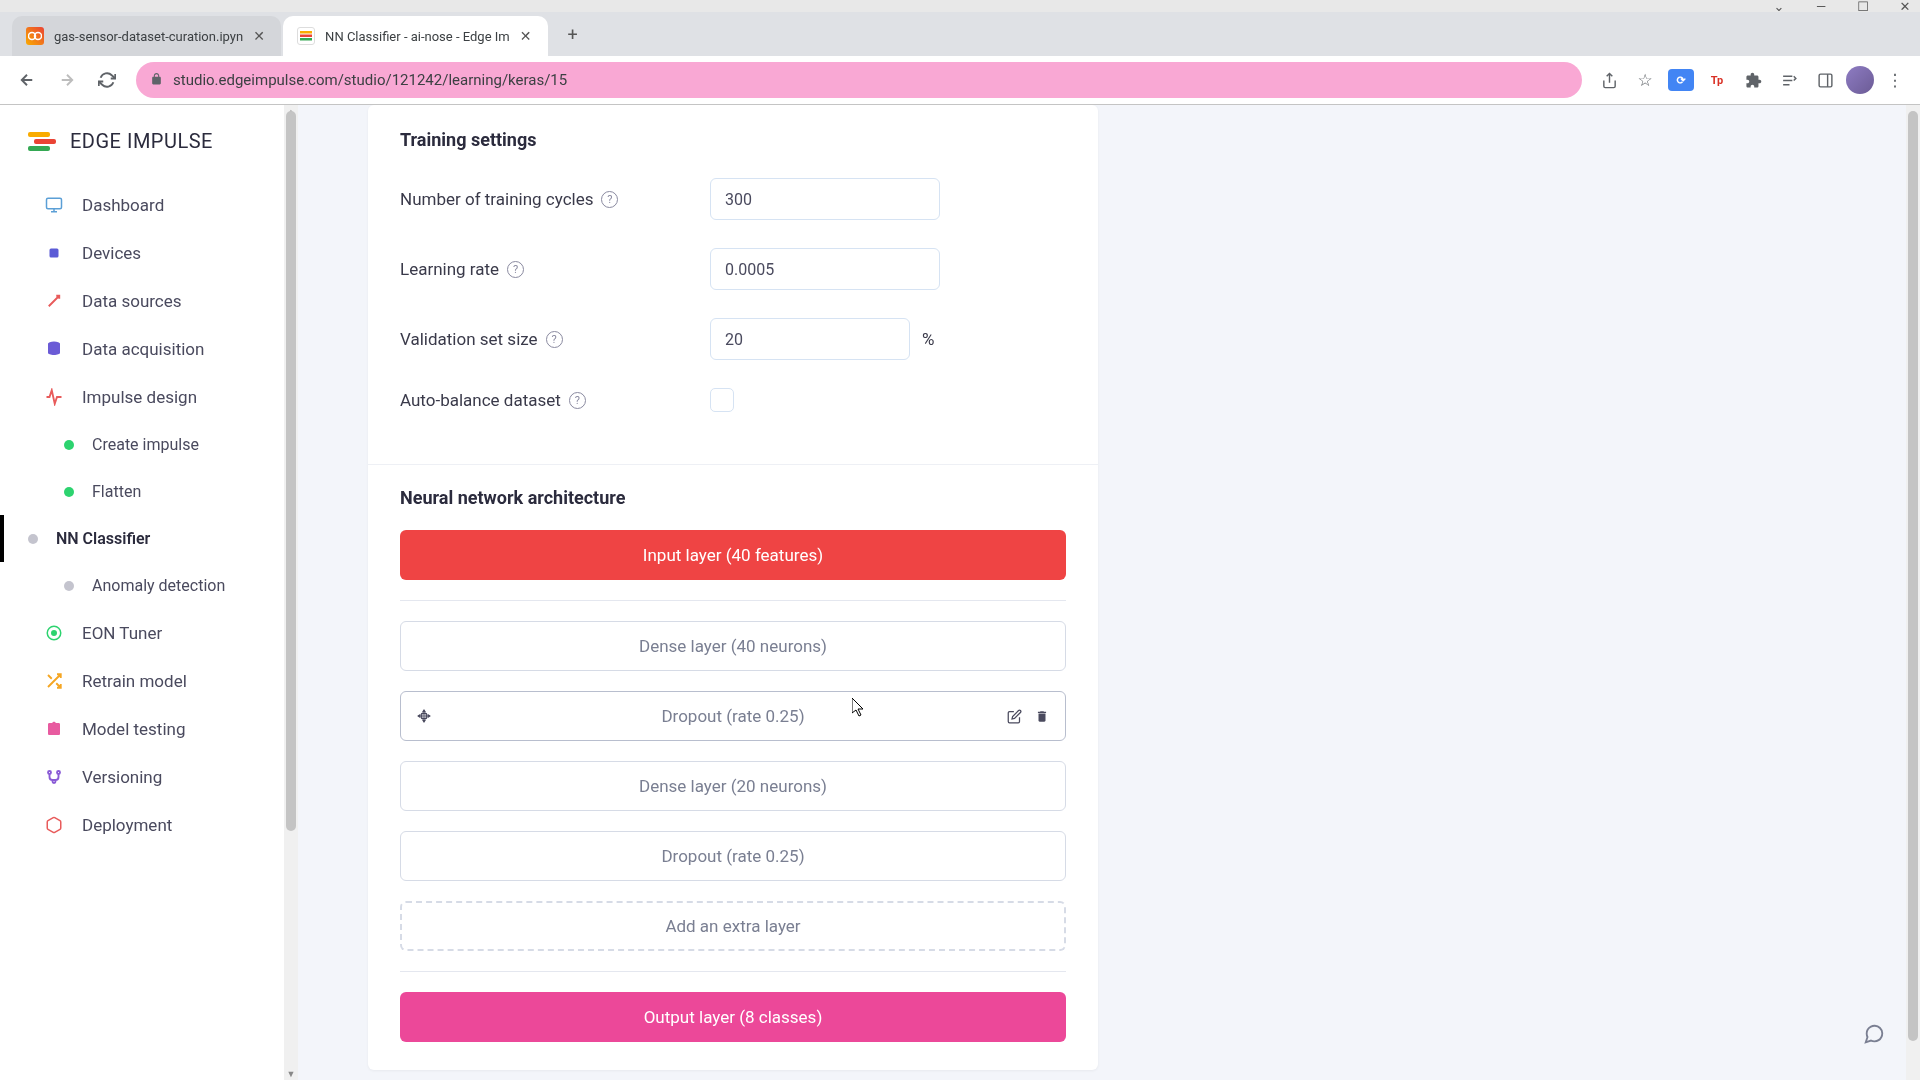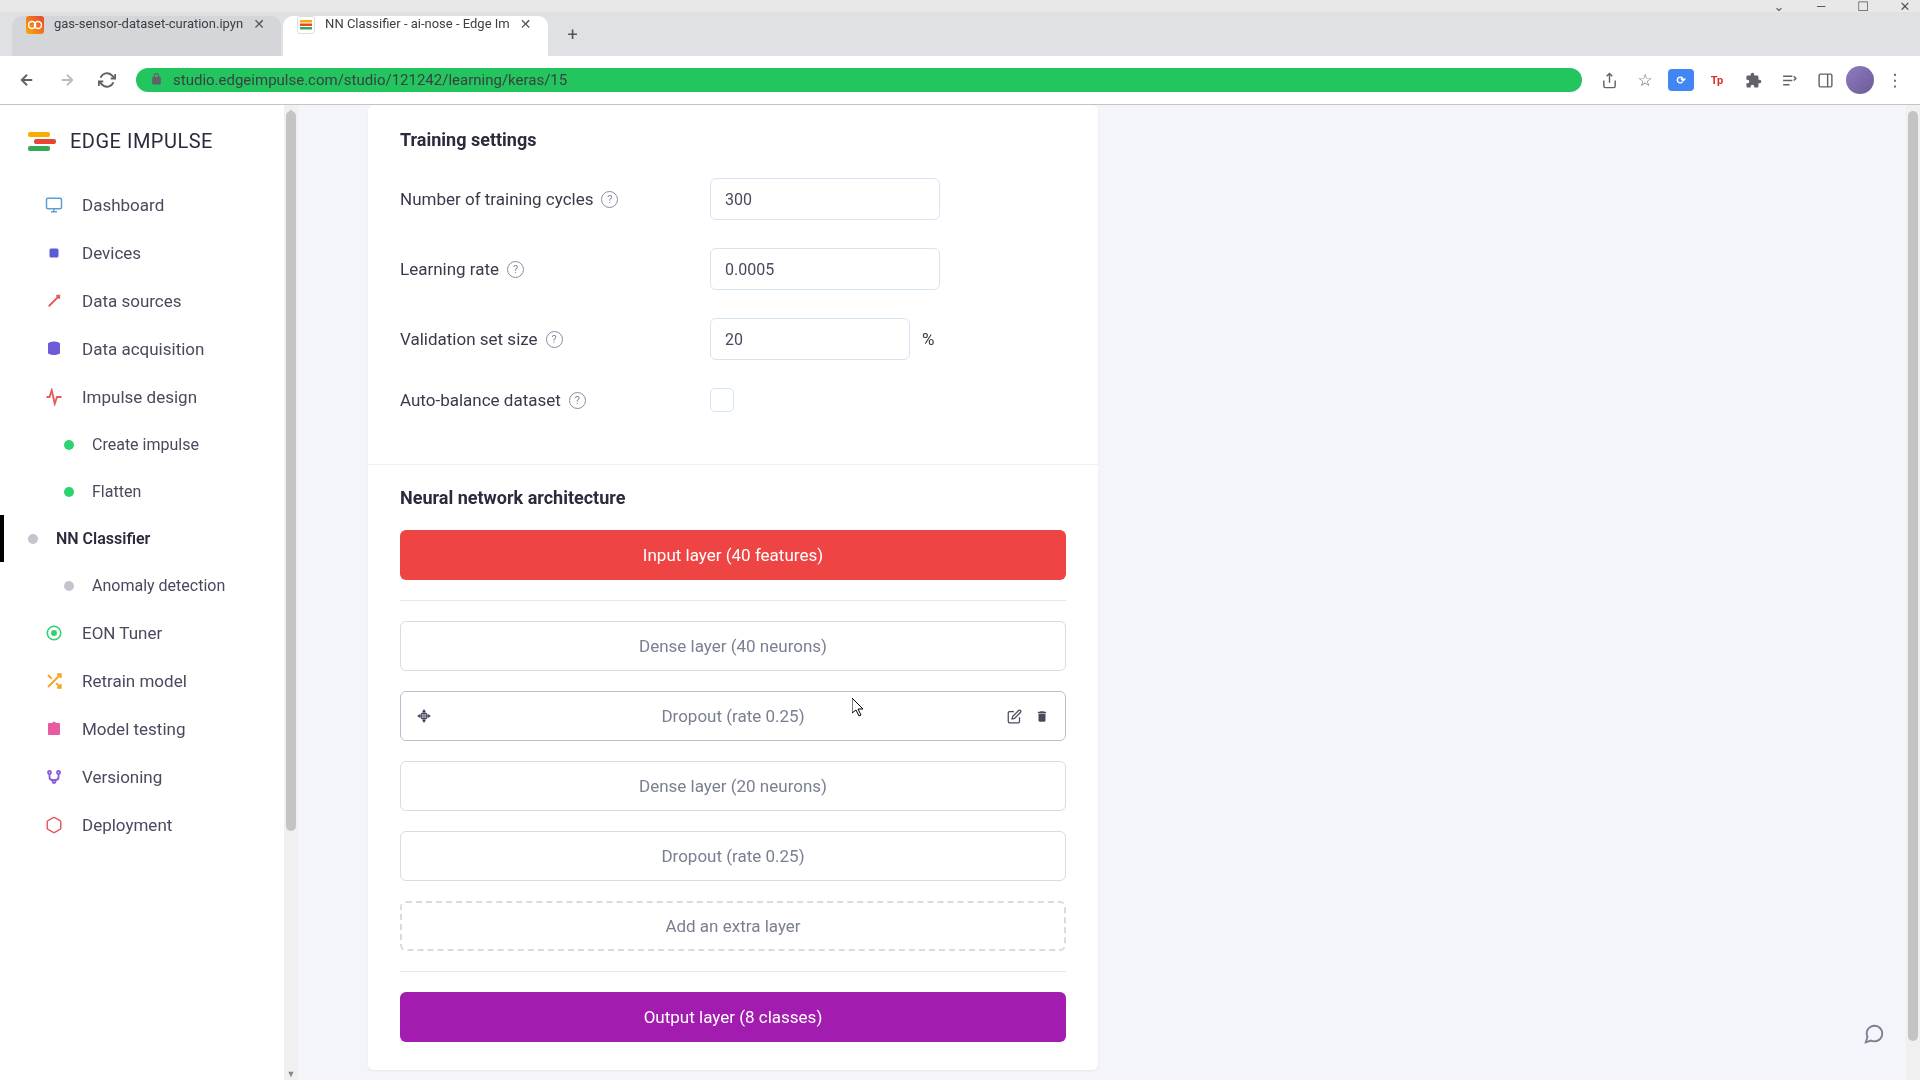--- a/index.html
+++ b/index.html
@@ -3,33 +3,33 @@
 <meta charset="utf-8">
 <style>
 * { margin: 0; padding: 0; box-sizing: border-box; font-family: -apple-system, BlinkMacSystemFont, "Segoe UI", Roboto, sans-serif; }
 body { background: #f5f5f5; width: 1920px; height: 1080px; overflow: hidden; position: relative; }
 
 
 .browser-chrome { background: #dfe1e5; border-bottom: 1px solid #c4c4c4; }
 .window-controls { display: flex; justify-content: flex-end; align-items: center; height: 12px; padding: 0 8px; gap: 28px; background: #e8e8e8; }
 .window-btn { width: 14px; height: 14px; display: flex; align-items: center; justify-content: center; color: #555; font-size: 13px; cursor: pointer; }
 .tab-bar { display: flex; align-items: center; height: 44px; padding-left: 12px; }
-.tab { display: flex; background: #fff; border-radius: 10px 10px 0 0; padding: 0 14px; height: 40px; margin-top: 4px; margin-right: 2px; min-width: 260px; max-width: 280px; position: relative; }
+.tab { display: flex; align-items: center; background: #fff; border-radius: 10px 10px 0 0; padding: 0 14px; height: 40px; margin-top: 4px; margin-right: 2px; min-width: 260px; max-width: 280px; position: relative; }
 .tab.inactive { background: #d4d6da; }
 .tab-favicon { width: 18px; height: 18px; margin-right: 10px; border-radius: 3px; }
 .tab-favicon.co { background: linear-gradient(45deg, #f9ab00, #ea4335); display:flex; align-items:center; justify-content:center; }
 .tab-favicon.ei { background: #fff; border: 1px solid #ddd; display:flex; align-items:center; justify-content:center; }
 .tab-title { font-size: 13px; color: #3c4043; white-space: nowrap; overflow: hidden; text-overflow: ellipsis; flex: 1; }
 .tab-close { width: 16px; height: 16px; display: flex; align-items: center; justify-content: center; color: #555; font-size: 14px; margin-left: 8px; cursor: pointer; }
 .new-tab { width: 34px; height: 34px; display: flex; align-items: center; justify-content: center; font-size: 18px; color: #555; cursor: pointer; margin-left: 6px; }
 
 .address-row { display: flex; align-items: center; height: 48px; background: #fff; padding: 0 10px; gap: 6px; }
 .nav-btn { width: 34px; height: 34px; display: flex; align-items: center; justify-content: center; color: #5f6368; font-size: 18px; cursor: pointer; border-radius: 50%; }
 .nav-btn.disabled { color: #bdbdbd; }
-.address-bar { flex: 1; display: flex; align-items: center; background: #22c55e; border-radius: 20px; height: 24px; padding: 0 14px; margin: 0 6px; }
+.address-bar { flex: 1; display: flex; align-items: center; background: #f9a8d4; border-radius: 20px; height: 36px; padding: 0 14px; margin: 0 6px; }
 .lock-icon { color: #5f6368; font-size: 14px; margin-right: 10px; }
 .url-text { font-size: 15px; color: #3c4043; flex: 1; }
 .addr-icon { width: 30px; height: 30px; display: flex; align-items: center; justify-content: center; color: #5f6368; font-size: 17px; cursor: pointer; }
 .ext-badge { width: 26px; height: 22px; border-radius: 4px; display: flex; align-items: center; justify-content: center; font-size: 11px; font-weight: bold; }
 .ext-badge.blue { background: #4285f4; color: #fff; }
 .ext-badge.red { color: #d93025; }
 .avatar { width: 28px; height: 28px; border-radius: 50%; background: linear-gradient(135deg, #8e7cc3, #6b5b95); }
 
 
 .app { display: flex; height: calc(1080px - 104px); background: #f3f5fa; }
@@ -66,21 +66,21 @@
 .help-icon { width: 17px; height: 17px; border: 1.5px solid #8a8aa0; border-radius: 50%; display: inline-flex; align-items: center; justify-content: center; font-size: 11px; color: #8a8aa0; }
 .form-input { width: 230px; height: 42px; border: 1px solid #d6e3f3; border-radius: 6px; padding: 0 14px; font-size: 16px; color: #4a4a5e; background: #fff; }
 .form-input.narrow { width: 200px; }
 .suffix { margin-left: 12px; font-size: 17px; color: #3a3a4a; }
 .checkbox { width: 24px; height: 24px; border: 1px solid #d6e3f3; border-radius: 5px; background: #fff; }
 
 .arch-section { padding: 22px 32px 28px; }
 .layer-stack { display: flex; flex-direction: column; gap: 20px; margin-top: 22px; }
 .layer { height: 50px; border-radius: 6px; display: flex; align-items: center; justify-content: center; font-size: 17px; position: relative; }
 .layer.input { background: #ef4444; color: #fff; }
-.layer.output { background: #a21caf; color: #fff; text-align: right; }
+.layer.output { background: #ec4899; color: #fff; text-align: right; }
 .layer.dense, .layer.dropout { background: #fff; border: 1px solid #d6dbe6; color: #7a7f92; }
 .layer.dropout.hover { border-color: #b8bece; }
 .layer.add { background: #fff; border: 2px dashed #d6dbe6; color: #7a7f92; }
 .layer-sep { height: 1px; background: #e4e7ef; margin: 0 0; }
 .layer-action { position: absolute; width: 22px; height: 22px; display: flex; align-items: center; justify-content: center; color: #4a4a5e; cursor: pointer; }
 .layer-move { left: 12px; }
 .layer-edit { right: 40px; }
 .layer-delete { right: 12px; }
 
 .cursor { position: absolute; width: 14px; height: 20px; pointer-events: none; z-index: 100; }

